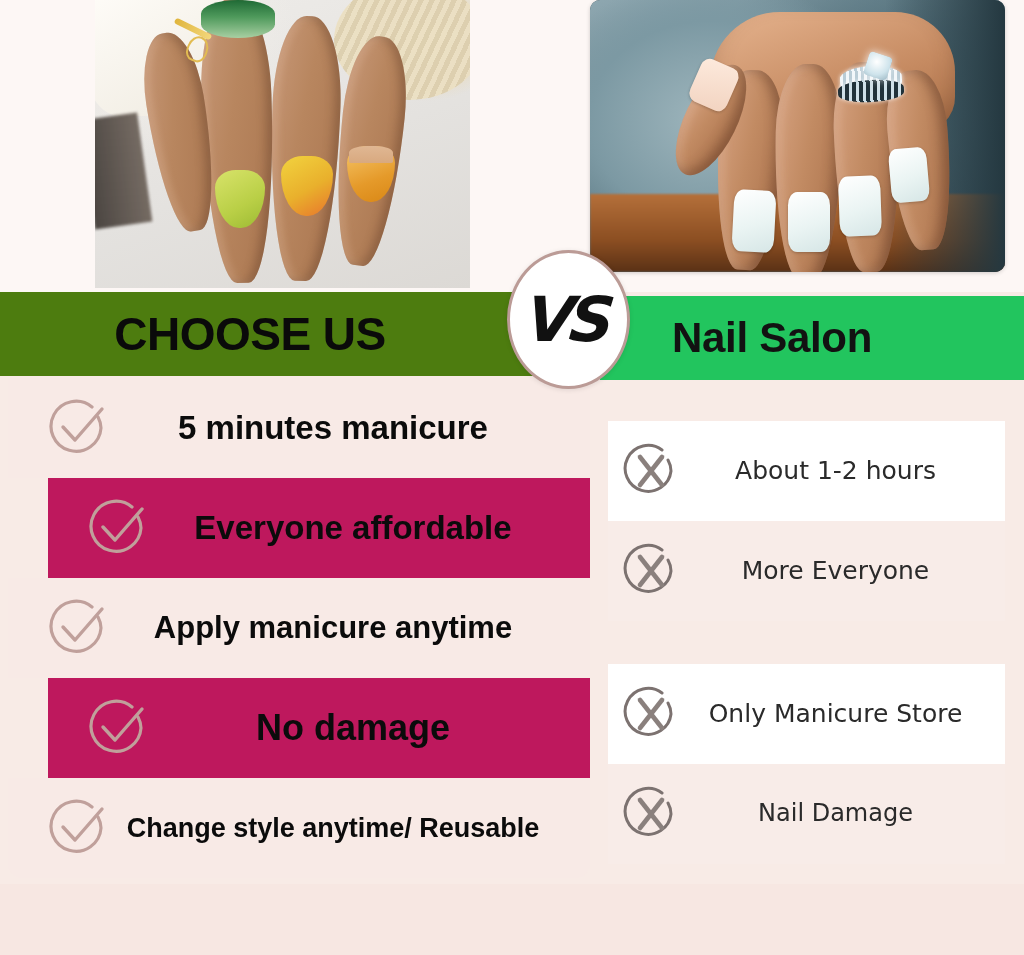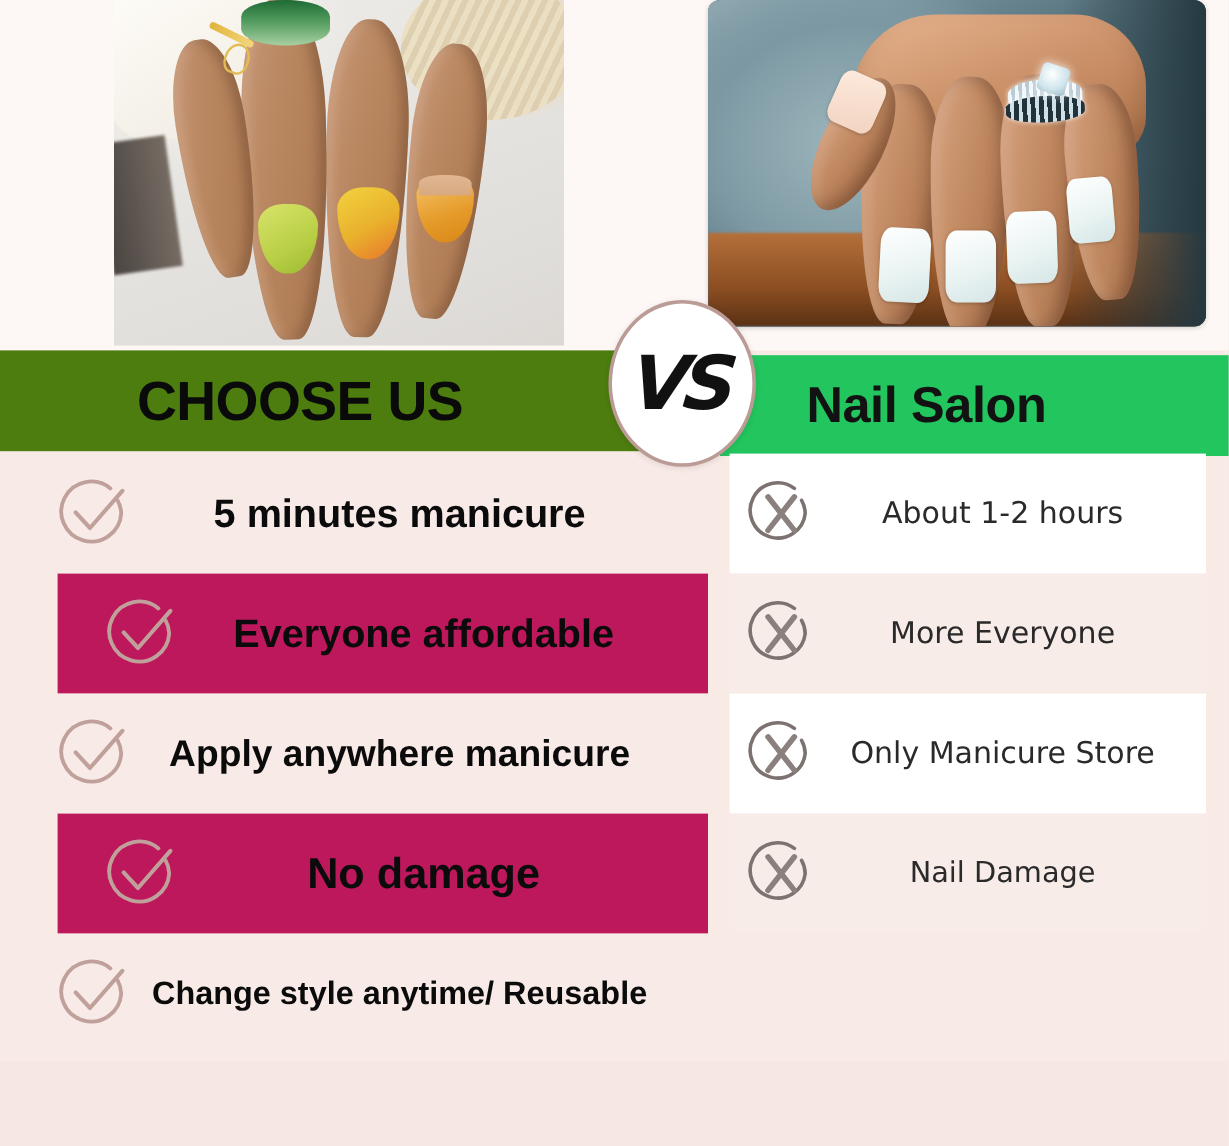--- a/index.html
+++ b/index.html
@@ -101,21 +101,21 @@
   .col-left{position:absolute;left:8px;top:0;width:582px;
     border-radius:0 0 14px 14px;overflow:hidden;}
   .col-right{position:absolute;left:608px;top:0;width:397px;}
 
   .rowL{height:100px;display:flex;align-items:center;padding-left:40px;box-sizing:border-box;}
   .rowR{height:100px;display:flex;align-items:center;padding-left:10px;box-sizing:border-box;
     background:#fff;margin-bottom:0;}
 
   .rowL.a{background:#f8eae6;}
   .rowL.b{background:#be185d;margin-left:40px;}
-  .rowR.a{background:#ffffff;}
+  .rowR.a{background:#ffffff;margin-top:43px;}
   .rowR.b{background:#f8ece8;}
 
   
   .ic{flex:0 0 auto;width:62px;height:62px;}
   .ic svg{display:block;width:62px;height:62px;}
   .icR{flex:0 0 auto;width:58px;height:58px;margin-left:4px;}
   .icR svg{display:block;width:58px;height:58px;}
 
   .txtL{flex:1;text-align:center;color:#0b0b0b;font-weight:600;line-height:1.05;
     padding-right:34px;}
@@ -239,21 +239,21 @@
         <span class="txtL s2">Everyone affordable</span>
       </div>
 
       <div class="rowL a">
         <span class="ic">
           <svg viewBox="0 0 62 62" fill="none">
             <path d="M44 10 A25 25 0 1 0 53 31 A25 25 0 0 0 50 20" stroke="#c0a09b" stroke-width="3.2" stroke-linecap="round" fill="none"></path>
             <path d="M15 30 L27 43 L54 12" stroke="#c0a09b" stroke-width="3.4" stroke-linecap="round" stroke-linejoin="round" fill="none"></path>
           </svg>
         </span>
-        <span class="txtL s3">Apply anywhere manicure</span>
+        <span class="txtL s3">Apply manicure anytime</span>
       </div>
 
       <div class="rowL b">
         <span class="ic">
           <svg viewBox="0 0 62 62" fill="none">
             <path d="M44 10 A25 25 0 1 0 53 31 A25 25 0 0 0 50 20" stroke="#c0a09b" stroke-width="3.2" stroke-linecap="round" fill="none"></path>
             <path d="M15 30 L27 43 L54 12" stroke="#c0a09b" stroke-width="3.4" stroke-linecap="round" stroke-linejoin="round" fill="none"></path>
           </svg>
         </span>
         <span class="txtL s4">No damage</span>

